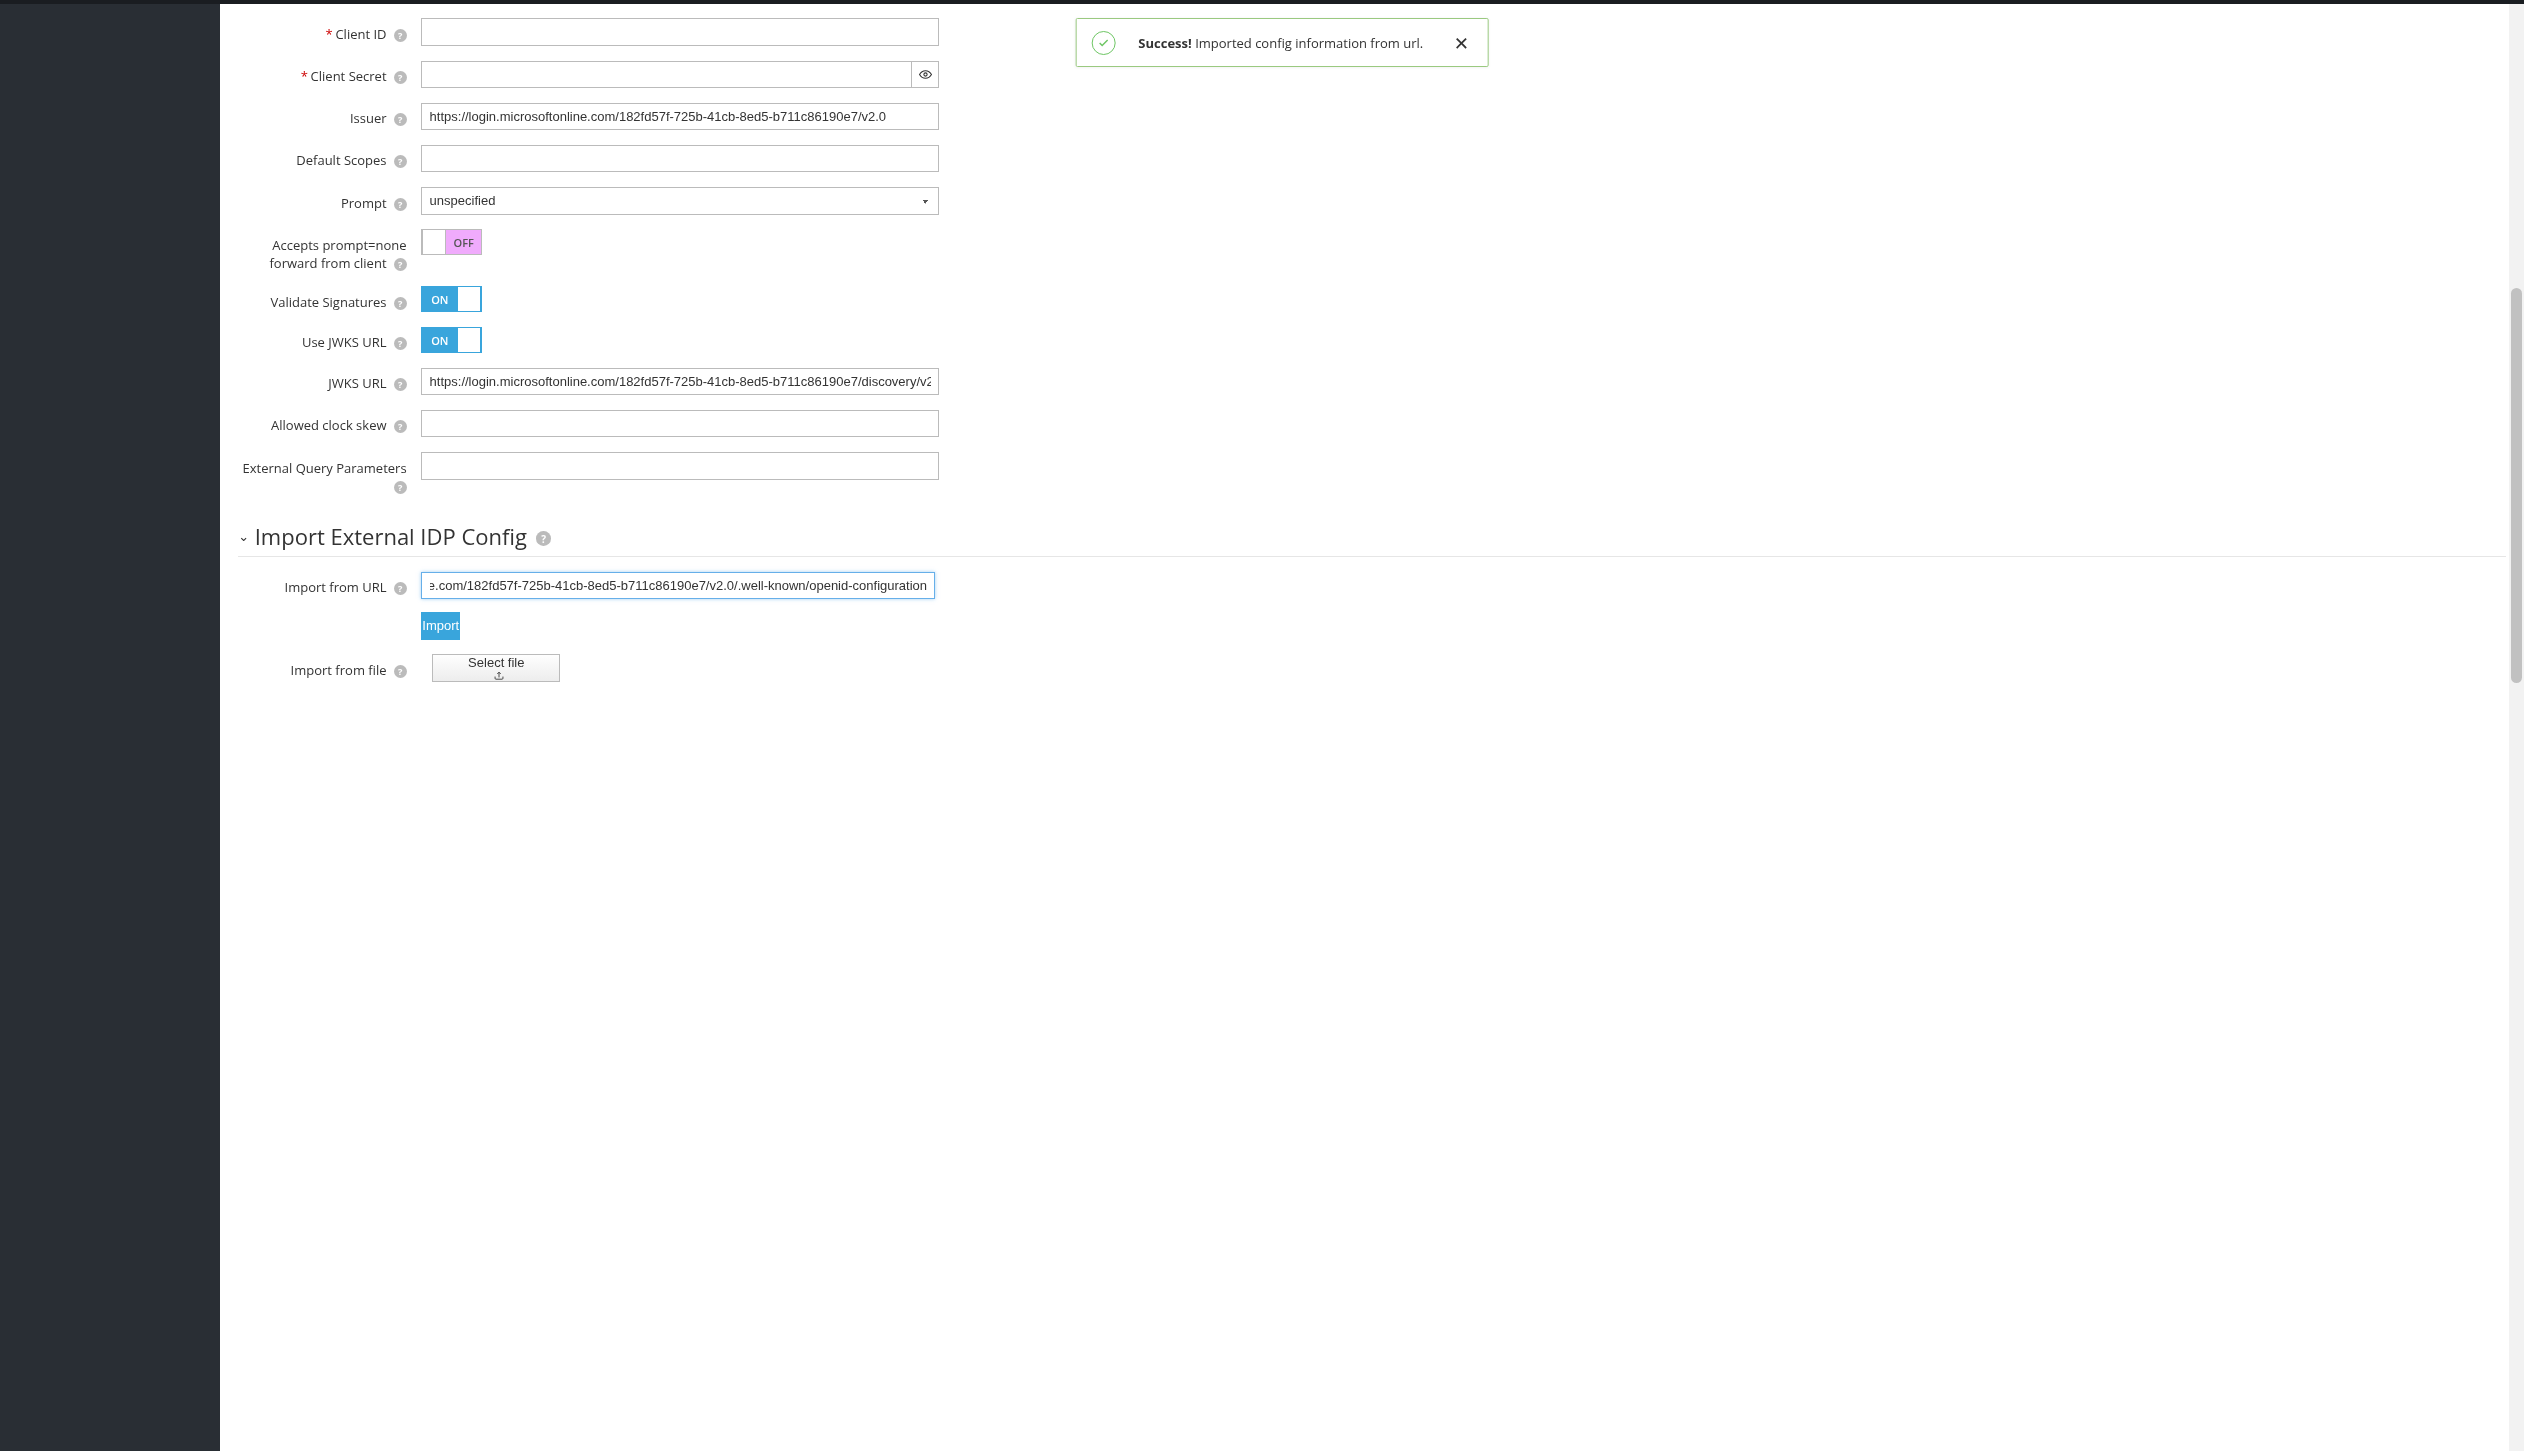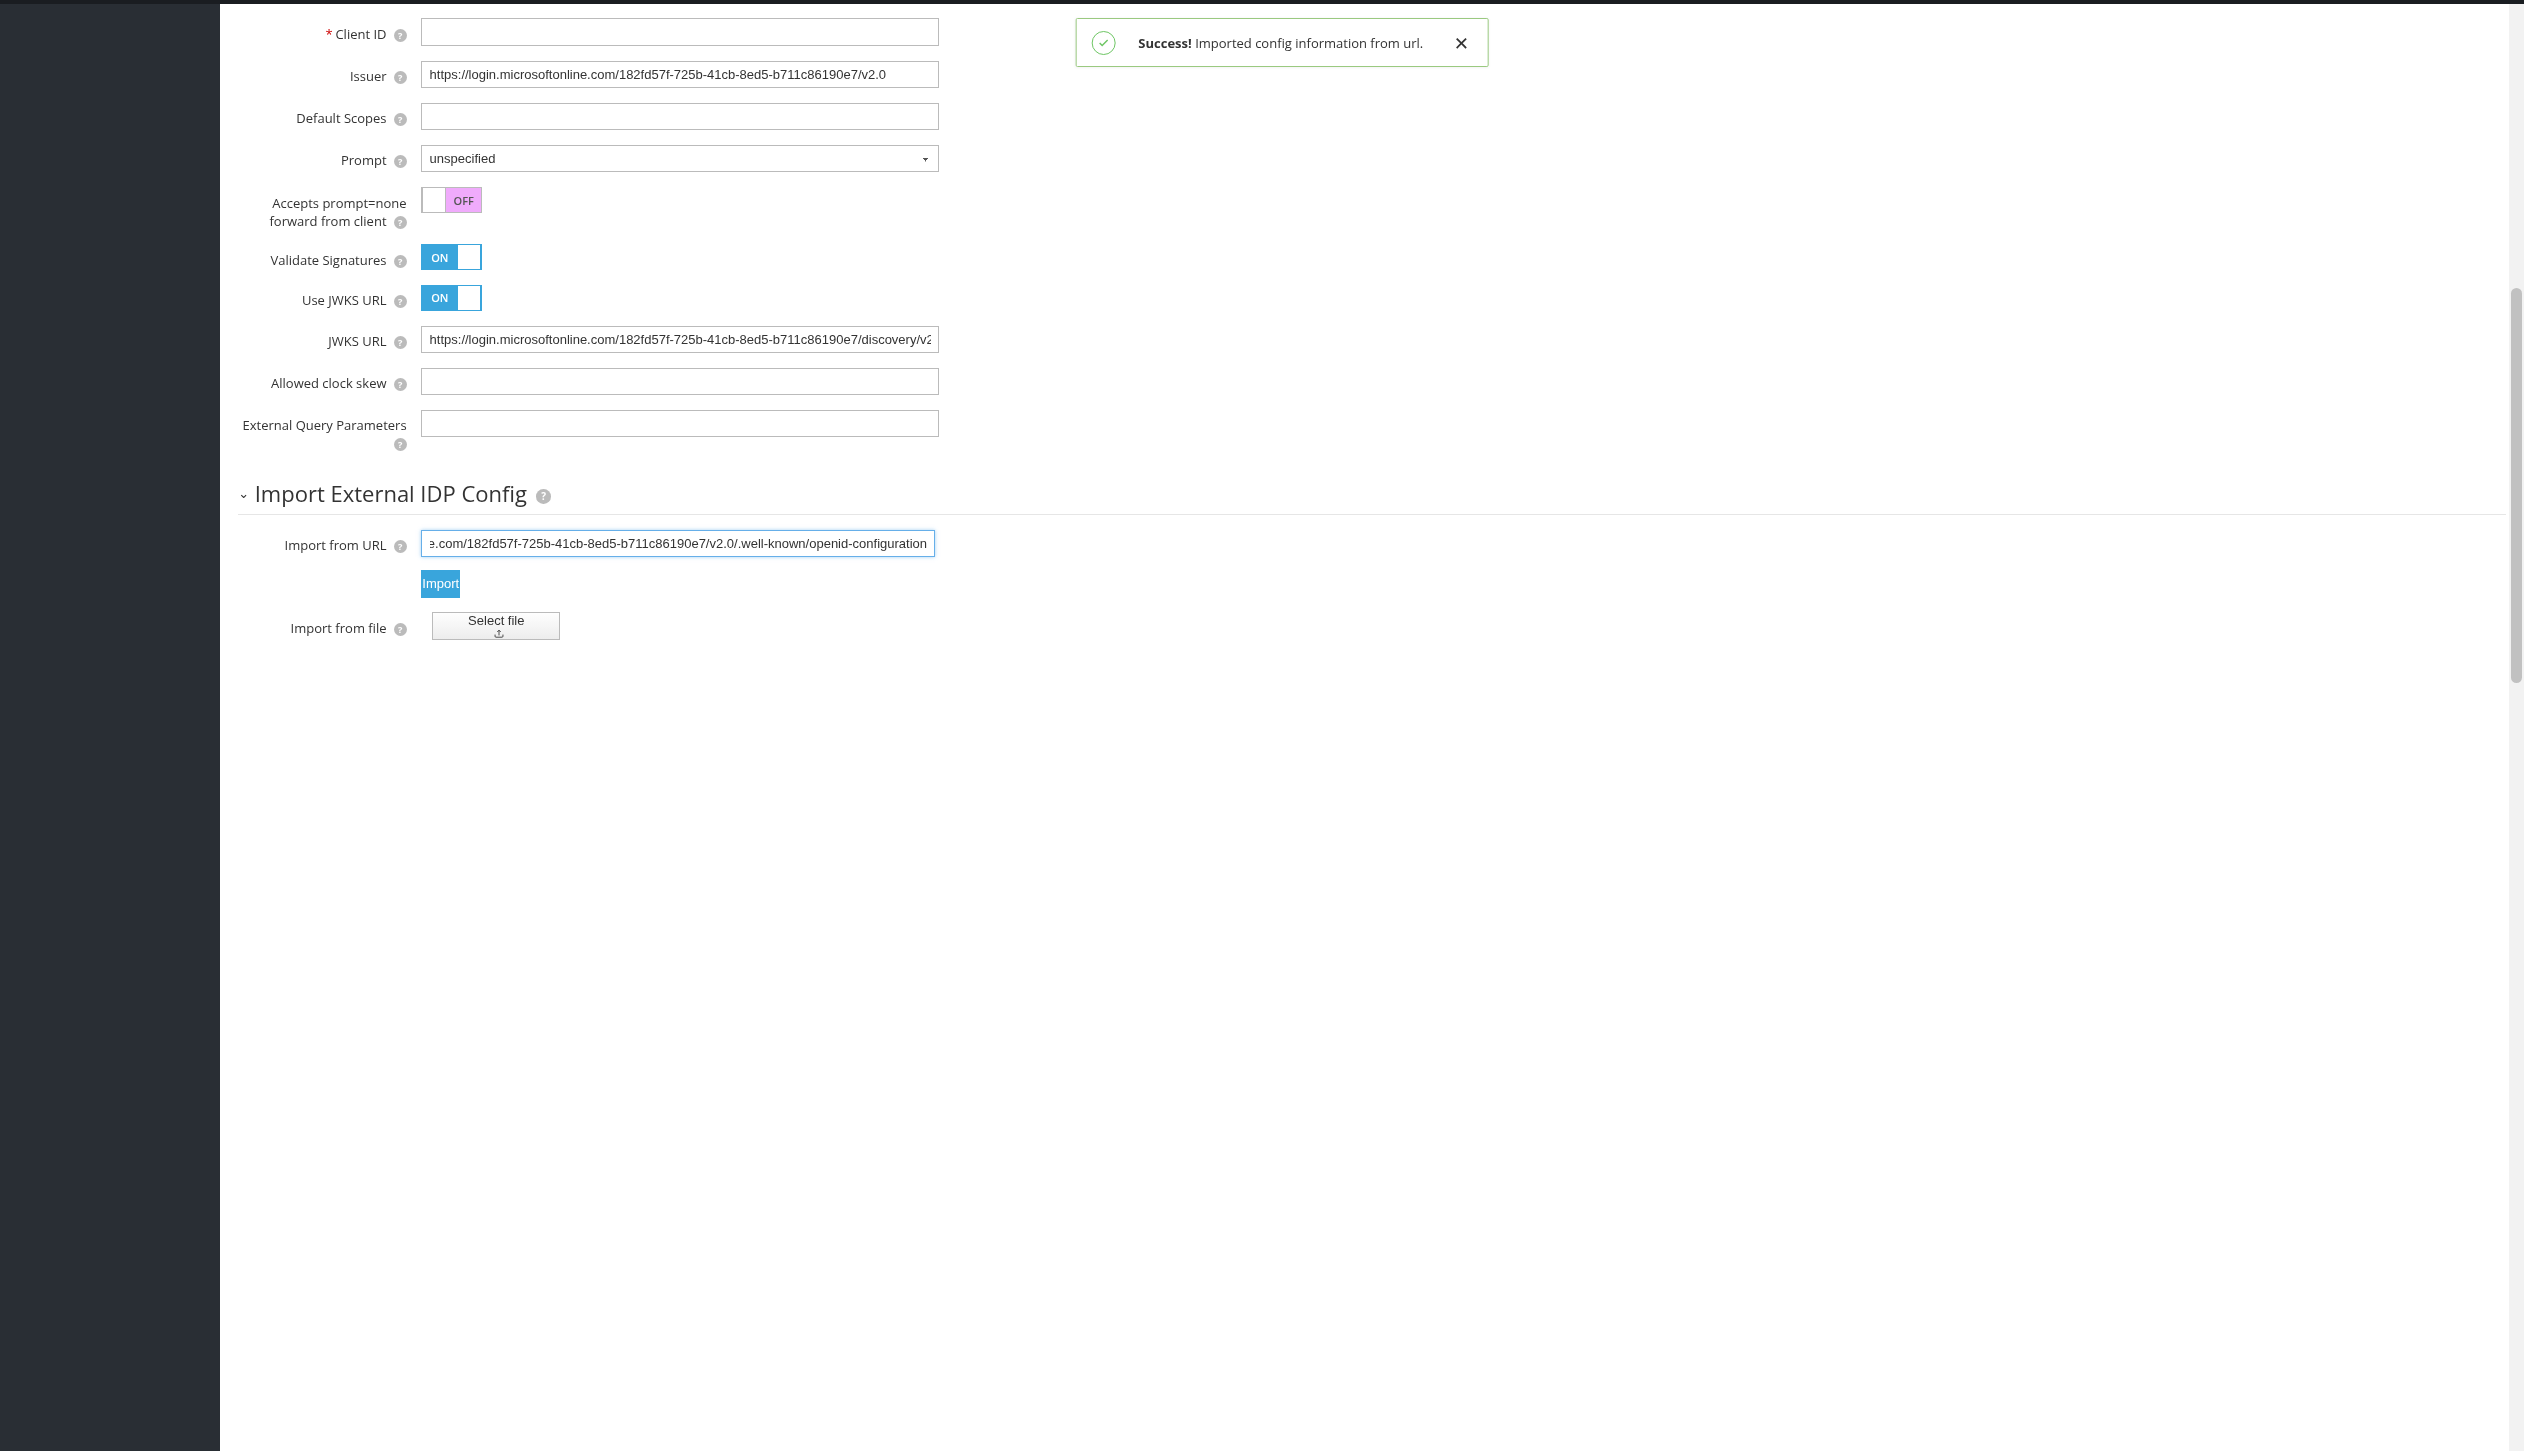--- a/index.html
+++ b/index.html
@@ -254,20 +254,35 @@
     <div class="form-group">
       <div class="form-label">
         <span class="required">*</span><span>Client ID</span>
         <span class="help-icon">?</span>
       </div>
       <div class="form-control-wrap">
         <input class="form-control" value="" style="">
       </div>
     </div>
 
+    <div class="form-group">
+      <div class="form-label">
+        <span class="required">*</span><span>Client Secret</span>
+        <span class="help-icon">?</span>
+      </div>
+      <div class="form-control-wrap">
+        <input class="form-control" type="password" value="" style="">
+        <div class="input-addon eye-icon">
+          <svg viewBox="0 0 24 24" fill="none" stroke="#333" stroke-width="2">
+              <path d="M1 12s4-7 11-7 11 7 11 7-4 7-11 7S1 12 1 12z"></path>
+              <circle cx="12" cy="12" r="3"></circle>
+            </svg>
+        </div>
+      </div>
+    </div>
 
     <div class="form-group">
       <div class="form-label">
         <span>Issuer</span>
         <span class="help-icon">?</span>
       </div>
       <div class="form-control-wrap">
         <input class="form-control" value="https://login.microsoftonline.com/182fd57f-725b-41cb-8ed5-b711c86190e7/v2.0" style="">
       </div>
     </div>

